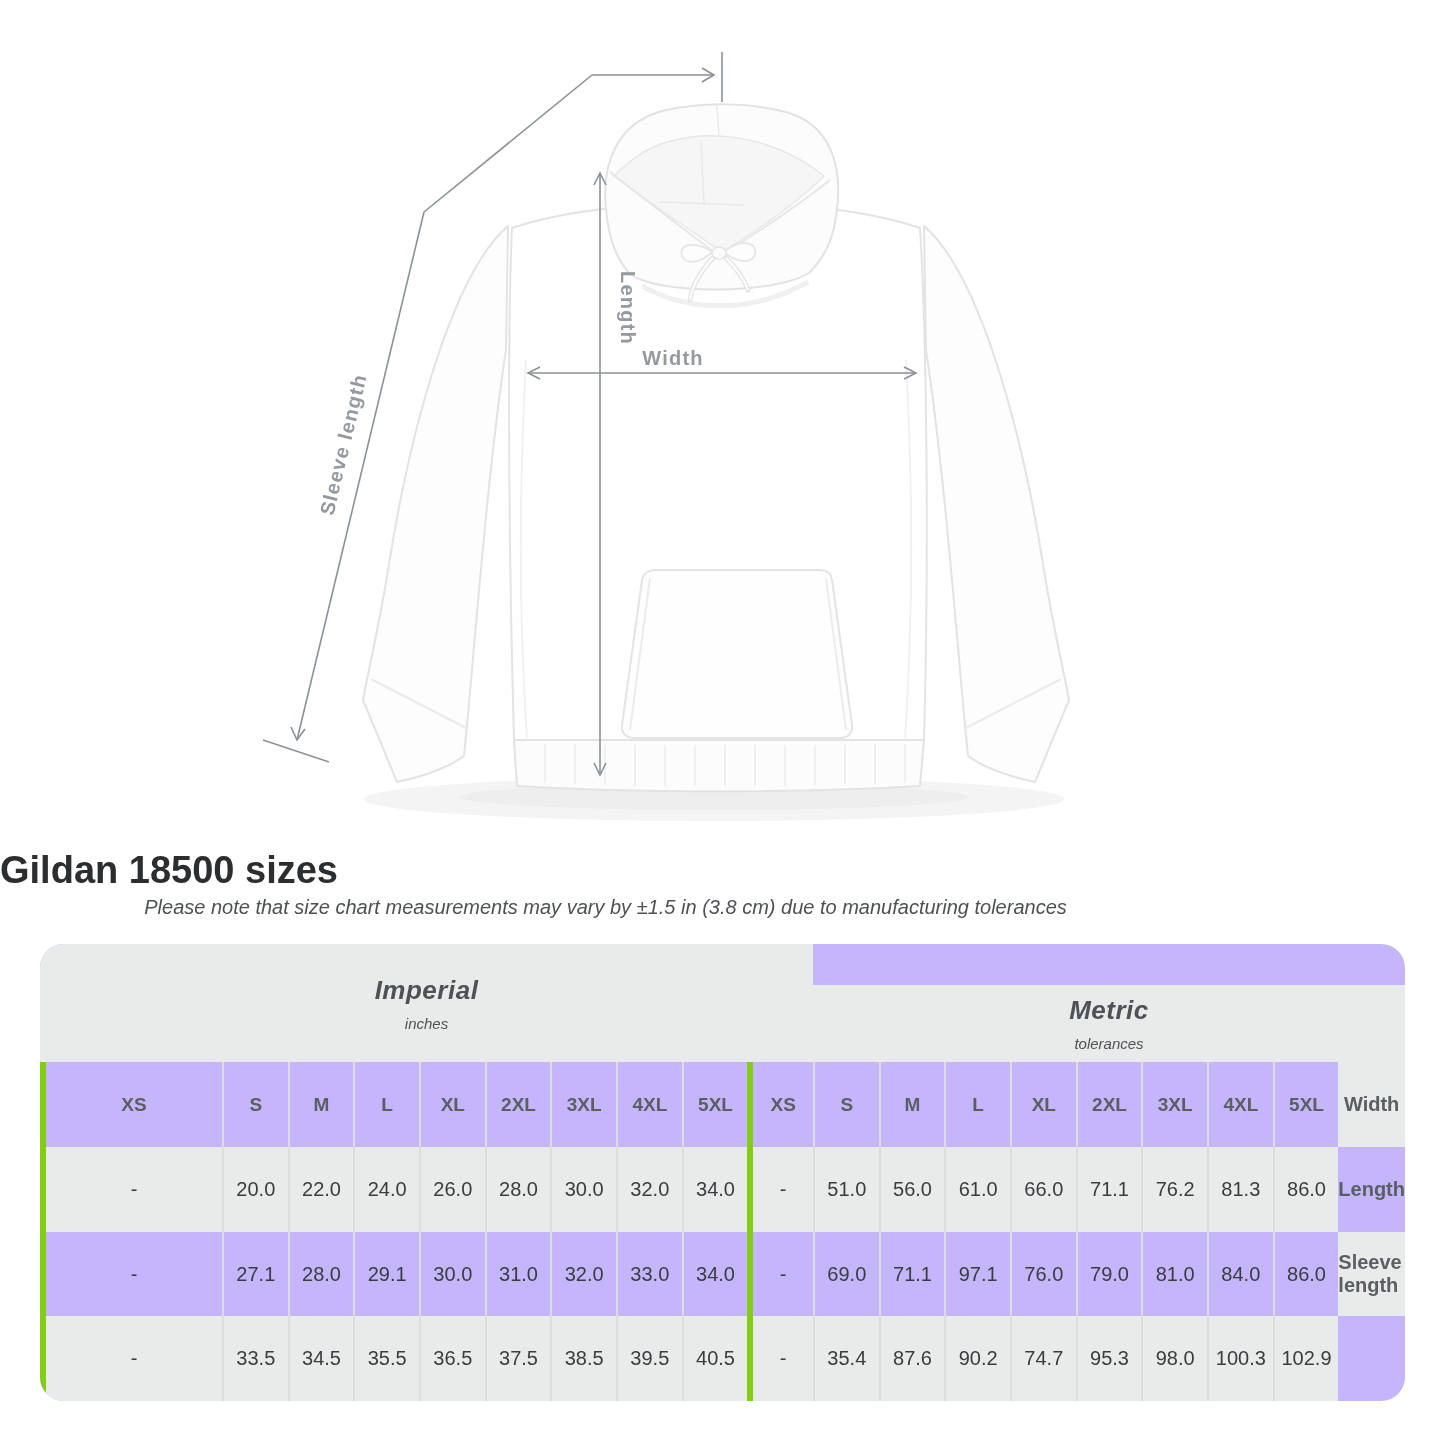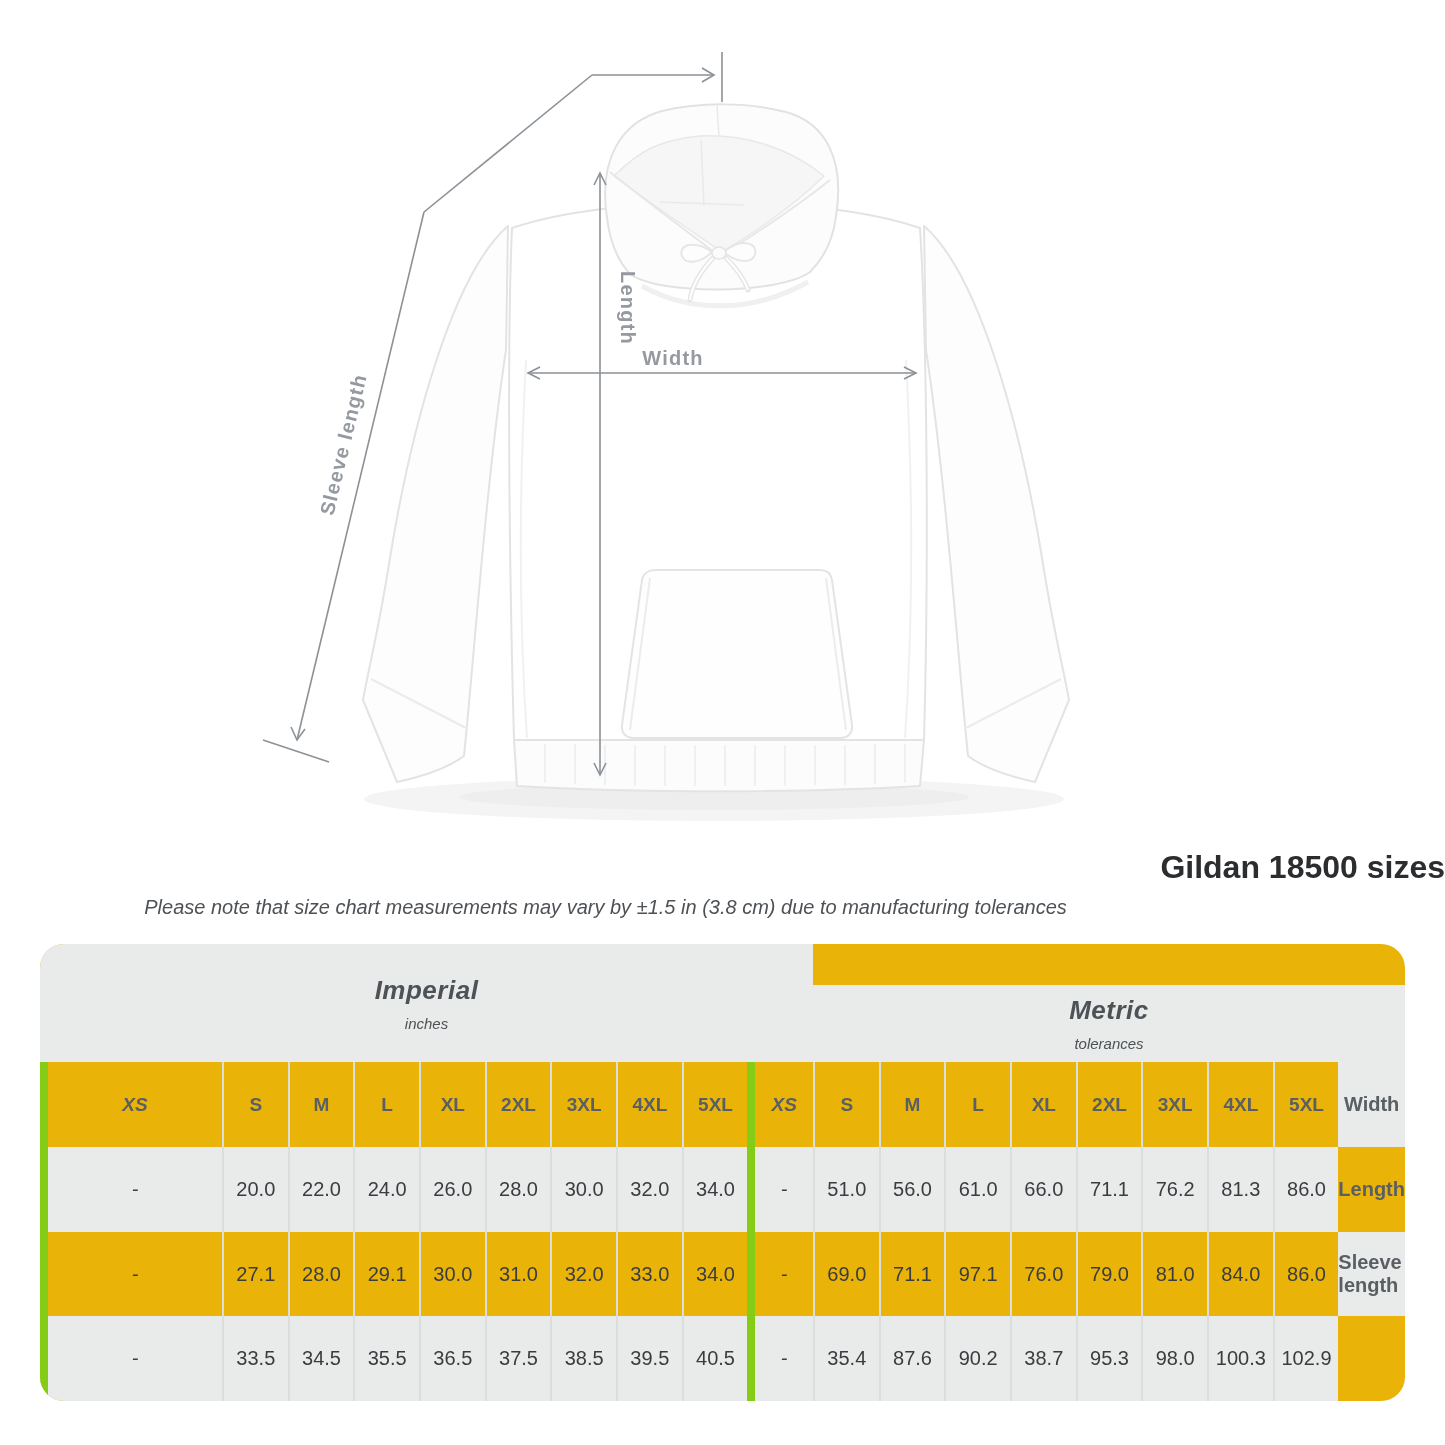--- a/index.html
+++ b/index.html
@@ -1,41 +1,41 @@
 <!DOCTYPE html>
 <html><head>
 <meta charset="utf-8">
 <style>
   html,body{margin:0;padding:0;background:#ffffff;}
   .stage{position:relative;width:1445px;height:1445px;overflow:hidden;background:#fff;
          font-family:"Liberation Sans",sans-serif;}
   .hoodie-svg{position:absolute;left:0;top:0;}
   .anno{stroke:#8b9196;stroke-width:1.6;fill:none;}
   .anno-label{font:bold 20px "Liberation Sans",sans-serif;fill:#959aa0;letter-spacing:1.2px;}
-  .page-title{position:absolute;top:849px;left:0;width:1445px;text-align:right;
-              font-size:32px;font-weight:bold;color:#2b2d2f;}
+  .page-title{position:absolute;top:849px;left:0;width:1445px;text-align:left;
+              font-size:38px;font-weight:bold;color:#2b2d2f;}
   .page-subtitle{position:absolute;top:896px;left:0;width:1211px;text-align:center;
                  font-size:20px;font-style:italic;color:#4d5155;}
   .size-table{position:absolute;left:40px;top:944px;width:1365px;height:457px;
               display:grid;grid-template-columns:182px repeat(18,1fr);
               grid-template-rows:118px 85px 85px 84px 85px;
-              border-radius:24px;overflow:hidden;background:#eab308;}
+              border-radius:24px;overflow:hidden;background:#c4b5fd;}
   .sec{grid-row:1;background:#e9eaea;display:flex;flex-direction:column;
        align-items:center;justify-content:center;gap:9px;}
   .sec-imperial{grid-column:1 / span 10;}
   .sec-metric{grid-column:11 / span 9;margin-top:41px;}
   .sec-name{font-size:26px;font-weight:bold;font-style:italic;color:#4d5256;letter-spacing:.5px;}
   .sec-unit{font-size:15px;font-style:italic;color:#4d5256;}
   .cell{display:flex;align-items:center;justify-content:center;}
   .hdr{font-size:19px;font-weight:bold;color:#5a5f63;}
   .rowlabel{font-size:20px;font-weight:bold;color:#5a5f63;}
   .num{font-size:20px;color:#3a3d40;}
   .band{background:#e9eaea;}
   .sep1{border-left:2px solid #dcdddd;}
-  .sep2{border-left:8px solid #84cc16;font-style:italic;}
+  .sep2{border-left:6px solid #84cc16;}
 </style>
 </head>
 <body>
 
 <div class="stage">
 
   <svg class="hoodie-svg" width="1445" height="850" viewBox="0 0 1445 850">
 
     <g>
       <ellipse cx="714" cy="799" rx="350" ry="22" fill="#f4f4f4"></ellipse>
@@ -189,20 +189,20 @@
       <div class="cell num band sep1">35.5</div>
       <div class="cell num band sep1">36.5</div>
       <div class="cell num band sep1">37.5</div>
       <div class="cell num band sep1">38.5</div>
       <div class="cell num band sep1">39.5</div>
       <div class="cell num band sep1">40.5</div>
       <div class="cell num band sep2">-</div>
       <div class="cell num band sep1">35.4</div>
       <div class="cell num band sep1">87.6</div>
       <div class="cell num band sep1">90.2</div>
-      <div class="cell num band sep1">38.7</div>
+      <div class="cell num band sep1">74.7</div>
       <div class="cell num band sep1">95.3</div>
       <div class="cell num band sep1">98.0</div>
       <div class="cell num band sep1">100.3</div>
       <div class="cell num band sep1">102.9</div>
     </div>
 
 </div>
 
 </body></html>

